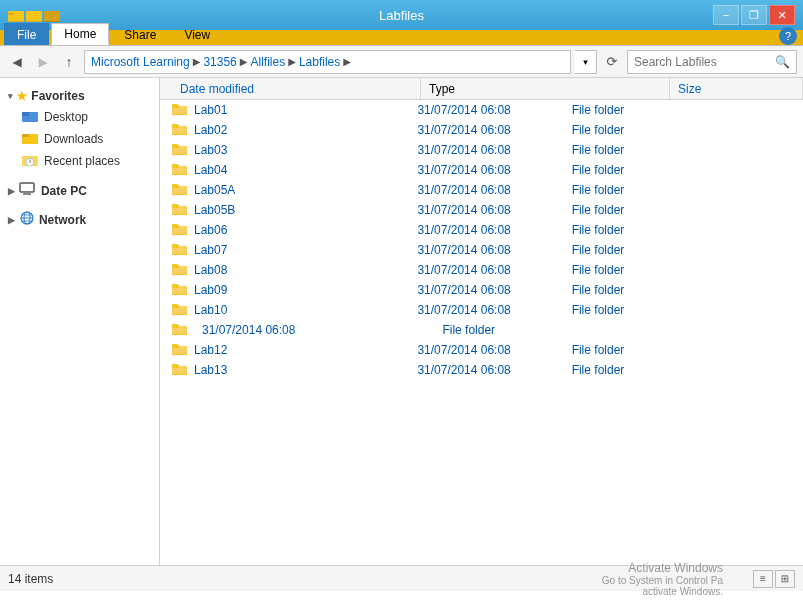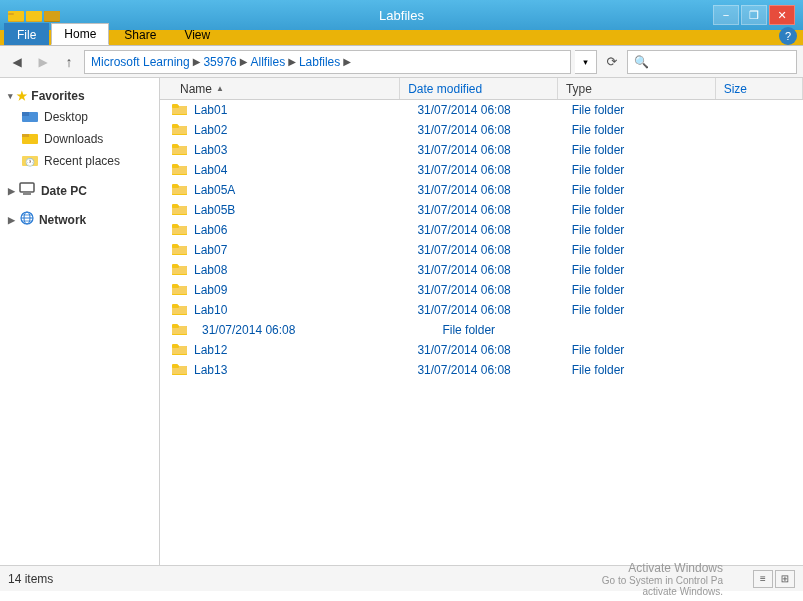--- a/index.html
+++ b/index.html
@@ -137,21 +137,21 @@
       border-bottom: 1px solid #d0d0d0;
       height: 22px;
       align-items: center;
       font-size: 12px;
       color: #333;
     }
     .col-expand { width: 12px; }
     .col-name { flex: 3; padding: 0 8px; cursor: pointer; display: flex; align-items: center; }
     .col-name .sort-arrow { font-size: 8px; margin-left: 4px; color: #666; }
     .col-date { flex: 2; padding: 0 8px; cursor: pointer; color: #0066cc; }
-    .col-type { flex: 2; padding: 0 8px; cursor: pointer; color: #404040; }
+    .col-type { flex: 2; padding: 0 8px; cursor: pointer; color: #000000; }
     .col-size { flex: 1; padding: 0 8px; cursor: pointer; color: #0066cc; }
     .col-header { border-right: 1px solid #d8d8d8; height: 100%; display: flex; align-items: center; }
 
     .file-rows { flex: 1; overflow-y: auto; }
     .file-row {
       display: flex;
       align-items: center;
       height: 20px;
       font-size: 12px;
       cursor: pointer;
@@ -223,30 +223,31 @@
   <div class="ribbon-help" style="margin-left:auto;margin-right:6px;background:#2d7fc1;color:white;border-radius:50%;width:18px;height:18px;display:flex;align-items:center;justify-content:center;font-size:11px;">?</div>
 </div>
 
 <div class="address-bar">
   <button class="nav-btn">◀</button>
   <button class="nav-btn disabled">▶</button>
   <button class="nav-btn" style="font-size:14px;">↑</button>
   <div class="breadcrumb-bar">
     <span class="breadcrumb-item">Microsoft Learning</span>
     <span class="breadcrumb-arrow">▶</span>
-    <span class="breadcrumb-item">35976</span>
+    <span class="breadcrumb-item">31356</span>
     <span class="breadcrumb-arrow">▶</span>
     <span class="breadcrumb-item">Allfiles</span>
     <span class="breadcrumb-arrow">▶</span>
     <span class="breadcrumb-item">Labfiles</span>
     <span class="breadcrumb-arrow">▶</span>
   </div>
   <div class="address-dropdown">▾</div>
   <button class="refresh-btn">⟳</button>
   <div class="search-bar">
+    <input type="text" placeholder="Search Labfiles" style="">
     <span class="search-icon">🔍</span>
   </div>
 </div>
 
 <div class="main-content">
 
   <div class="sidebar">
 
     <div class="sidebar-section">
       <div class="sidebar-group-header">
@@ -311,24 +312,20 @@
         </span>
         <span>Network</span>
       </div>
     </div>
   </div>
 
   <div class="file-list-area">
 
     <div class="column-headers">
       <div class="col-expand"></div>
-      <div class="col-name col-header">
-        <span>Name</span>
-        <span class="sort-arrow">▲</span>
-      </div>
       <div class="col-date col-header">Date modified</div>
       <div class="col-type col-header">Type</div>
       <div class="col-size col-header">Size</div>
     </div>
 
     <div class="file-rows" id="file-rows-container">
     <div class="file-row">
     <div class="row-spacer"></div>
     <div class="row-icon">
       <svg width="16" height="14" viewBox="0 0 16 14">

